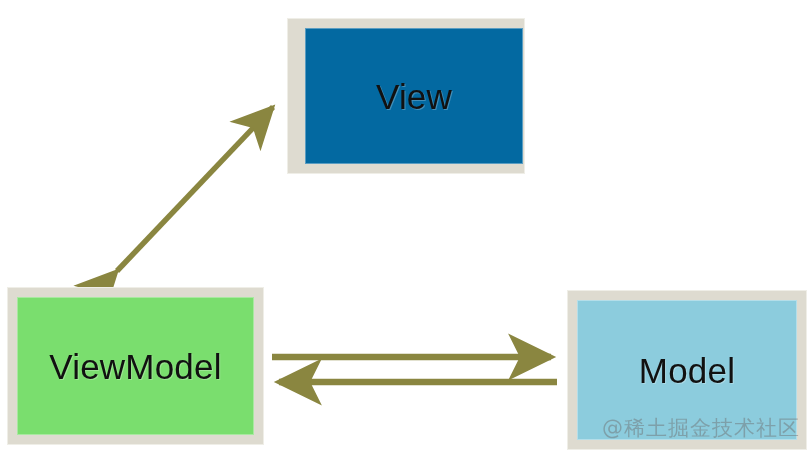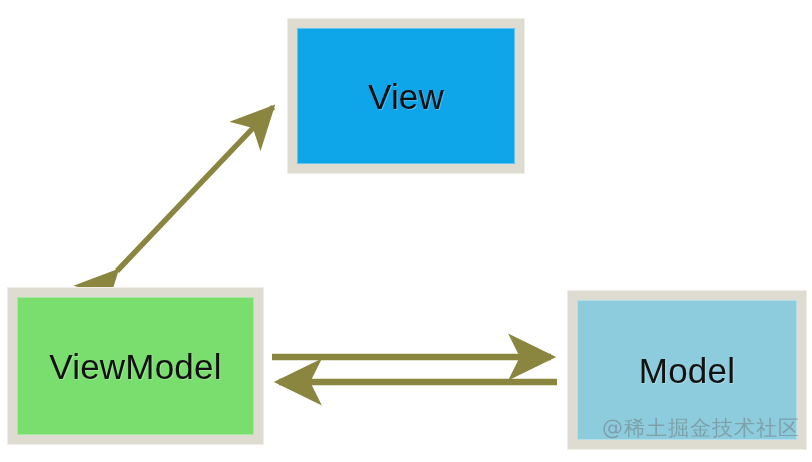--- a/index.html
+++ b/index.html
@@ -41,21 +41,21 @@
     letter-spacing: 0.2px;
     line-height: 1;
     white-space: nowrap;
     text-shadow: 1px 1px 0 rgba(255,255,255,0.25);
   }
 
   
   #node-view {
     left: 288px;  top: 19px;  width: 236px; height: 154px;
   }
-  #node-view .fill { background: #0ea5e9; }
+  #node-view .fill { background: #0369a1; margin-left: 8px; }
 
   #node-viewmodel {
     left: 8px;    top: 288px; width: 255px; height: 156px;
   }
   #node-viewmodel .fill { background: #7ade6e; }
 
   #node-model {
     left: 568px;  top: 291px; width: 238px; height: 158px;
   }
   #node-model .fill { background: #8cccdd; }

